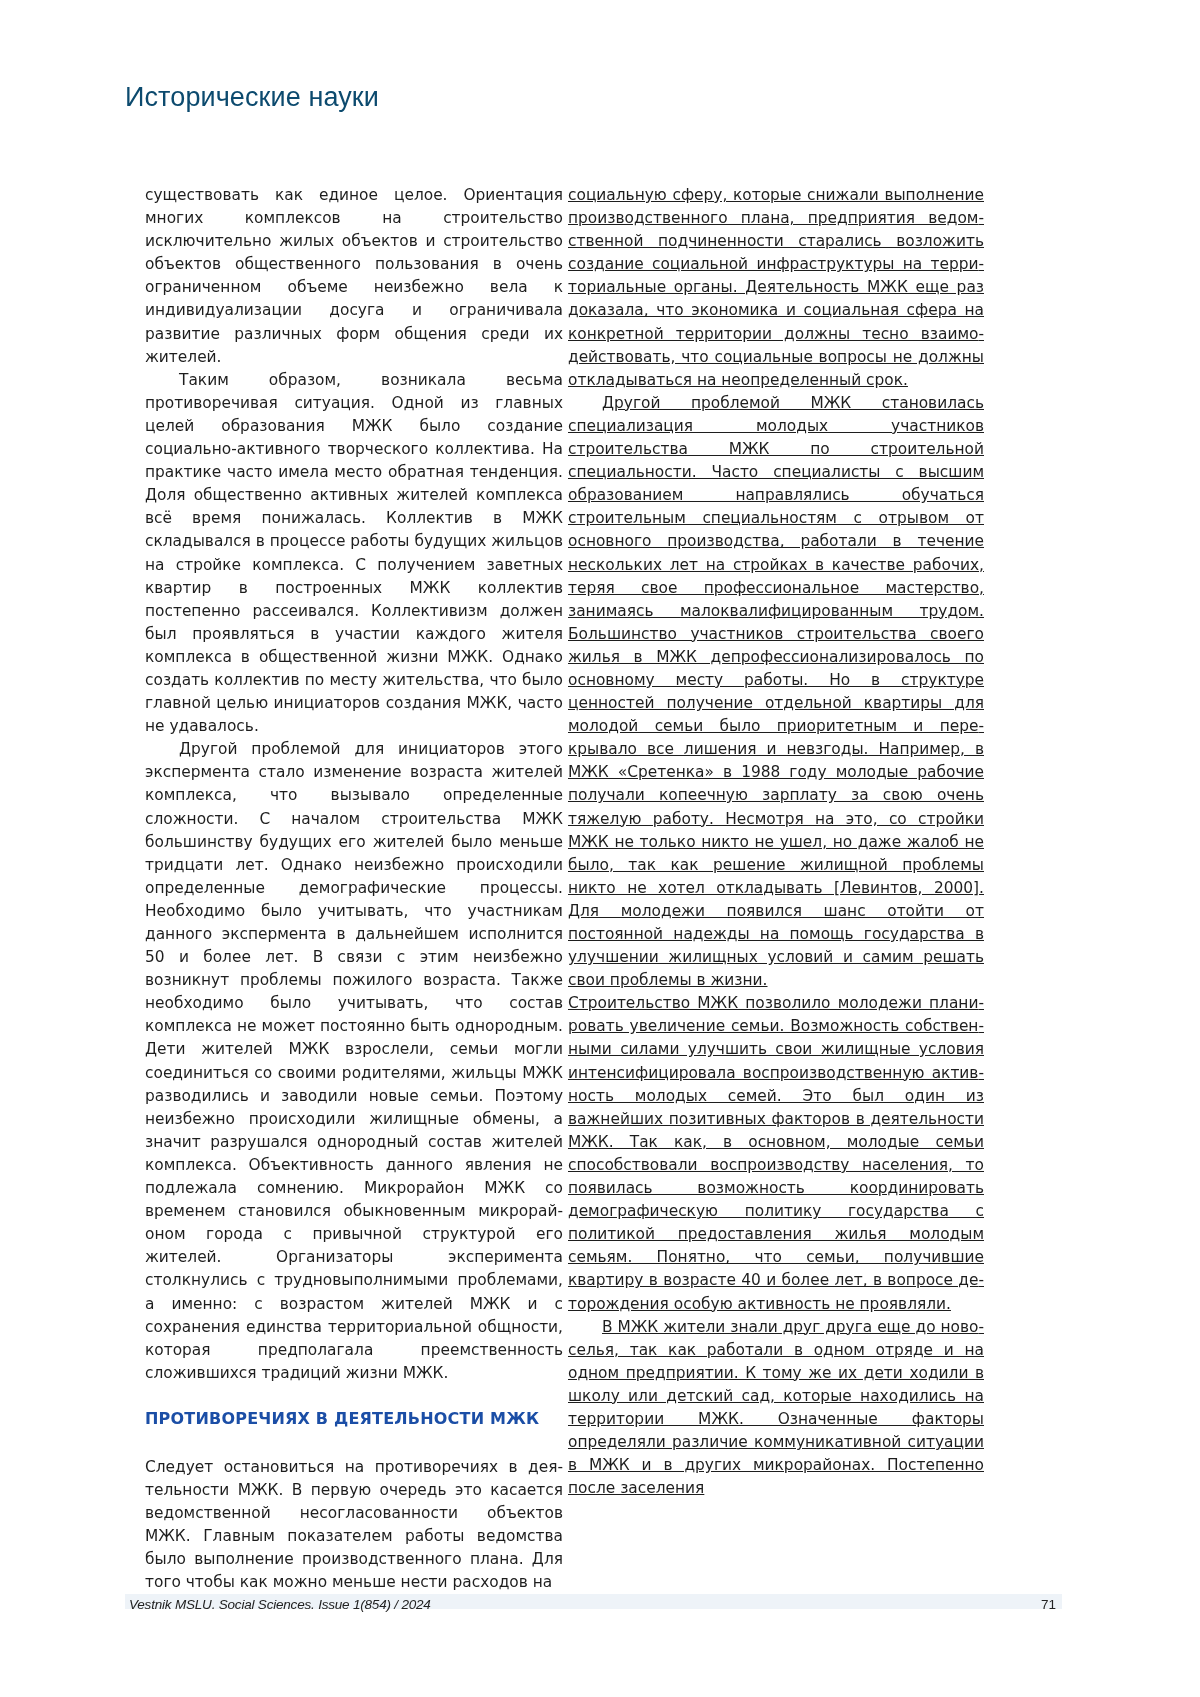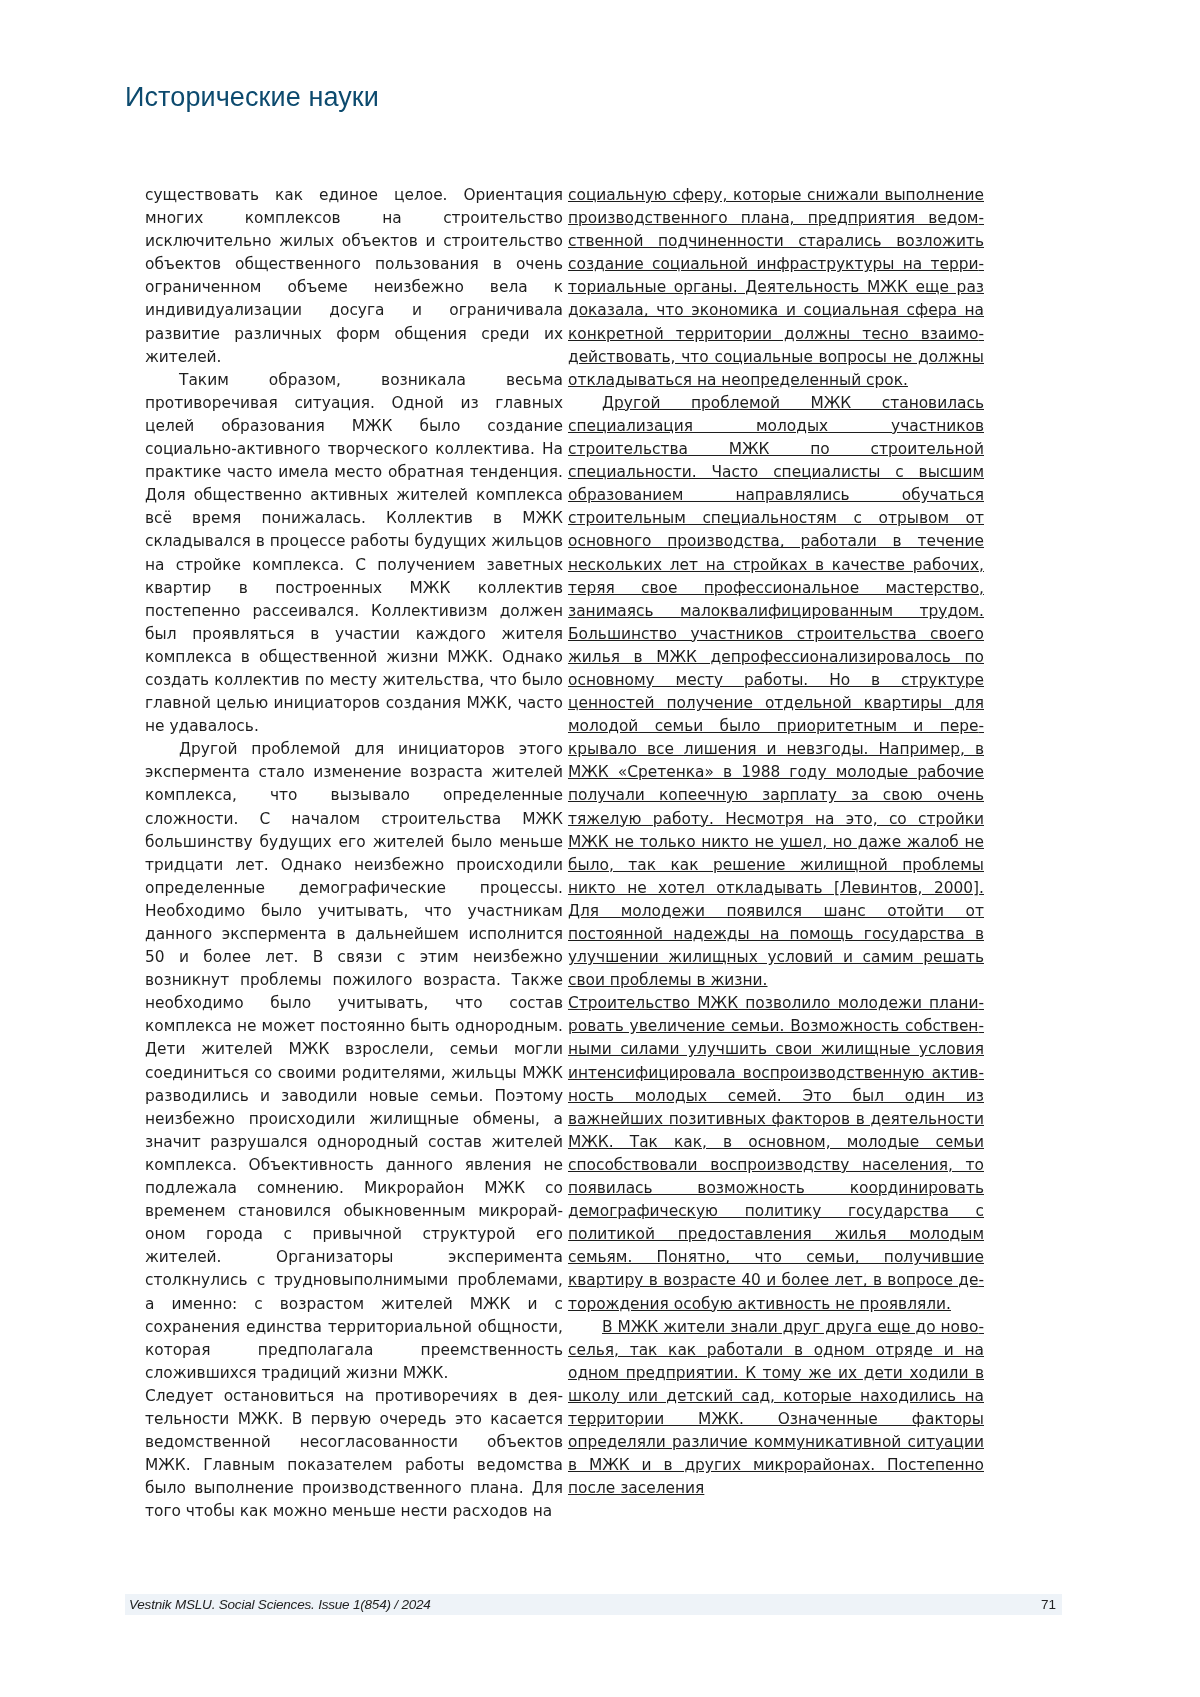--- a/index.html
+++ b/index.html
@@ -48,21 +48,21 @@
     line-height: 20px;
     font-weight: bold;
     color: #1b4ea6;
     letter-spacing: 0.2px;
   }
   .footer {
     position: absolute;
     left: 125px;
     top: 1594px;
     width: 937px;
-    height: 21px;
+    height: 15px;
     background: #eef3f8;
     font-family: "Liberation Sans", "DejaVu Sans", sans-serif;
     font-size: 13.5px;
     line-height: 21px;
   }
   .footer .journal {
     position: absolute;
     left: 4px;
     top: 0;
     font-style: italic;
@@ -79,20 +79,21 @@
 </style>
 </head>
 <body>
 
 <h1 class="section-title">Исторические науки</h1>
 
 <div class="column col-left">
   <p class="noindent">существовать как единое целое. Ориентация многих комплексов на строительство исключительно жилых объектов и строительство объектов общественного пользования в очень ограниченном объеме неиз­бежно вела к индивидуализации досуга и ограничи­вала развитие различных форм общения среди их жителей.</p>
   <p>Таким образом, возникала весьма противоречи­вая ситуация. Одной из главных целей образования МЖК было создание социально-активного творче­ского коллектива. На практике часто имела место обратная тенденция. Доля общественно активных жителей комплекса всё время понижалась. Коллек­тив в МЖК складывался в процессе работы буду­щих жильцов на стройке комплекса. С получением заветных квартир в построенных МЖК коллектив постепенно рассеивался. Коллективизм должен был проявляться в участии каждого жителя комплекса в общественной жизни МЖК. Однако создать кол­лектив по месту жительства, что было главной целью инициаторов создания МЖК, часто не удавалось.</p>
   <p>Другой проблемой для инициаторов этого экс­пермента стало изменение возраста жителей ком­плекса, что вызывало определенные сложности. С началом строительства МЖК большинству буду­щих его жителей было меньше тридцати лет. Однако неизбежно происходили определенные демогра­фические процессы. Необходимо было учитывать, что участникам данного экспермента в дальнейшем исполнится 50 и более лет. В связи с этим неизбеж­но возникнут проблемы пожилого возраста. Также необходимо было учитывать, что состав комплекса не может постоянно быть однородным. Дети жителей МЖК взрослели, семьи могли соединиться со своими родителями, жильцы МЖК разводились и заводили новые семьи. Поэтому неизбежно происходили жи­лищные обмены, а значит разрушался однородный состав жителей комплекса. Объективность данного явления не подлежала сомнению. Микрорайон МЖК со временем становился обыкновенным микрорай­оном города с привычной структурой его жителей. Организаторы эксперимента столкнулись с трудно­выполнимыми проблемами, а именно: с возрастом жителей МЖК и с сохранения единства территори­альной общности, которая предполагала преемст­венность сложившихся традиций жизни МЖК.</p>
+  <h2>ПРОТИВОРЕЧИЯХ В ДЕЯТЕЛЬНОСТИ МЖК</h2>
   <p class="noindent">Следует остановиться на противоречиях в дея­тельности МЖК. В первую очередь это касает­ся ведомственной несогласованности объектов МЖК. Главным показателем работы ведомства было выполнение производственного плана. Для того чтобы как можно меньше нести расходов на</p>
 </div>
 
 <div class="column col-right">
   <p class="noindent">социальную сферу, которые снижали выполнение производственного плана, предприятия ведом­ственной подчиненности старались возложить создание социальной инфраструктуры на терри­ториальные органы. Деятельность МЖК еще раз доказала, что экономика и социальная сфера на конкретной территории должны тесно взаимо­действовать, что социальные вопросы не должны откладываться на неопределенный срок.</p>
   <p>Другой проблемой МЖК становилась специали­зация молодых участников строительства МЖК по строительной специальности. Часто специалисты с высшим образованием направлялись обучаться строительным специальностям с отрывом от основ­ного производства, работали в течение нескольких лет на стройках в качестве рабочих, теряя свое про­фессиональное мастерство, занимаясь малоквали­фицированным трудом. Большинство участников строительства своего жилья в МЖК депрофессио­нализировалось по основному месту работы. Но в структуре ценностей получение отдельной кварти­ры для молодой семьи было приоритетным и пере­крывало все лишения и невзгоды. Например, в МЖК «Сретенка» в 1988 году молодые рабочие получали копеечную зарплату за свою очень тяжелую работу. Несмотря на это, со стройки МЖК не только никто не ушел, но даже жалоб не было, так как решение жи­лищной проблемы никто не хотел откладывать [Ле­винтов, 2000]. Для молодежи появился шанс отой­ти от постоянной надежды на помощь государства в улучшении жилищных условий и самим решать свои проблемы в жизни.</p>
   <p class="noindent">Строительство МЖК позволило молодежи плани­ровать увеличение семьи. Возможность собствен­ными силами улучшить свои жилищные условия интенсифицировала воспроизводственную актив­ность молодых семей. Это был один из важнейших позитивных факторов в деятельности МЖК. Так как, в основном, молодые семьи способствовали воспроизводству населения, то появилась возмож­ность координировать демографическую политику государства с политикой предоставления жилья молодым семьям. Понятно, что семьи, получившие квартиру в возрасте 40 и более лет, в вопросе де­торождения особую активность не проявляли.</p>
   <p>В МЖК жители знали друг друга еще до ново­селья, так как работали в одном отряде и на одном предприятии. К тому же их дети ходили в школу или детский сад, которые находились на террито­рии МЖК. Означенные факторы определяли раз­личие коммуникативной ситуации в МЖК и в дру­гих микрорайонах. Постепенно после заселения</p>
 </div>
 

